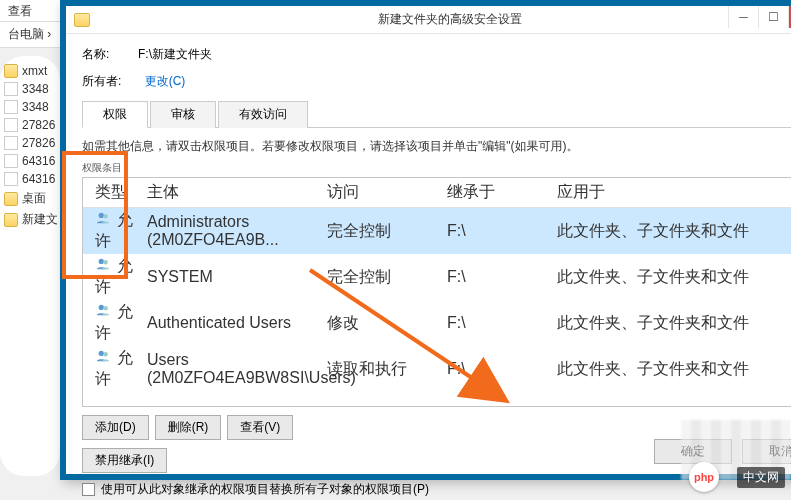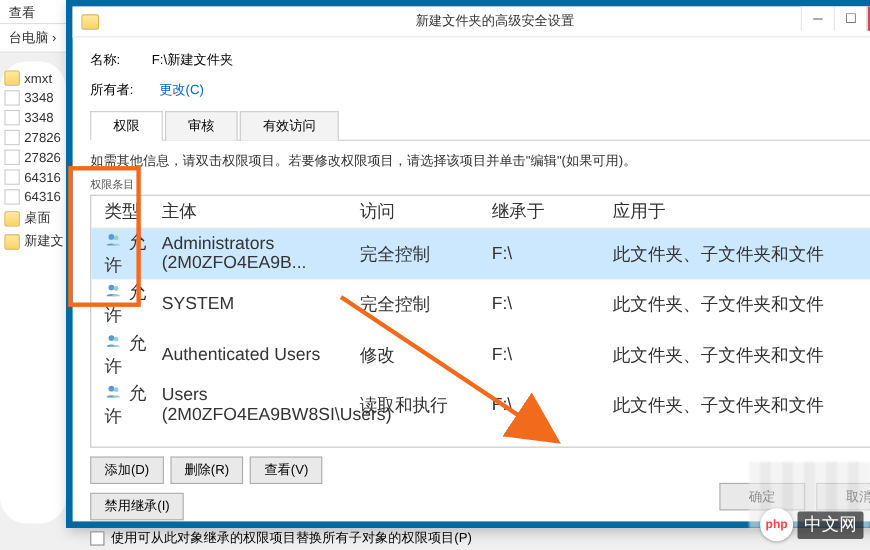--- a/index.html
+++ b/index.html
@@ -52,21 +52,21 @@
   .btn { border: 1px solid #adadad; background: #e9e9e9; padding: 3px 12px; min-width: 66px; text-align: center; cursor: default; font-size: 12px; }
 
   .chkline { margin-top: 8px; display: flex; align-items: center; gap: 6px; }
   .chkbox { width: 13px; height: 13px; border: 1px solid #888; background: #fff; }
 
   .dlg-footer { position: absolute; bottom: 10px; right: 14px; display: flex; gap: 10px; }
   .btn-wide { min-width: 78px; }
 
   .watermark { position: absolute; right: 6px; bottom: 8px; display: flex; align-items: center; gap: 4px; z-index: 20; }
   .wm-circle { width: 30px; height: 30px; border-radius: 50%; background:#fff; display:flex; align-items:center; justify-content:center; font-weight:bold; color:#f44; font-size:11px; box-shadow:0 1px 3px rgba(0,0,0,.3); }
-  .wm-text { background: rgba(0,0,0,.6); color:#fff; padding:2px 6px; font-size:16px; border-radius:2px; }
+  .wm-text { background: rgba(0,0,0,.6); color:#fff; padding:2px 6px; font-size:12px; border-radius:2px;margin-left:14px; }
 
   .blur-strip { position:absolute; right:0; top:420px; width:110px; height:60px; background: repeating-linear-gradient(90deg,#eee,#eee 10px,#ddd 10px,#ddd 20px); filter: blur(1px); opacity:.6; }
 </style>
 </head>
 <body>
 
 <div class="explorer-toolbar">
   <span>查看</span>
 </div>
 <div class="explorer-crumb">

